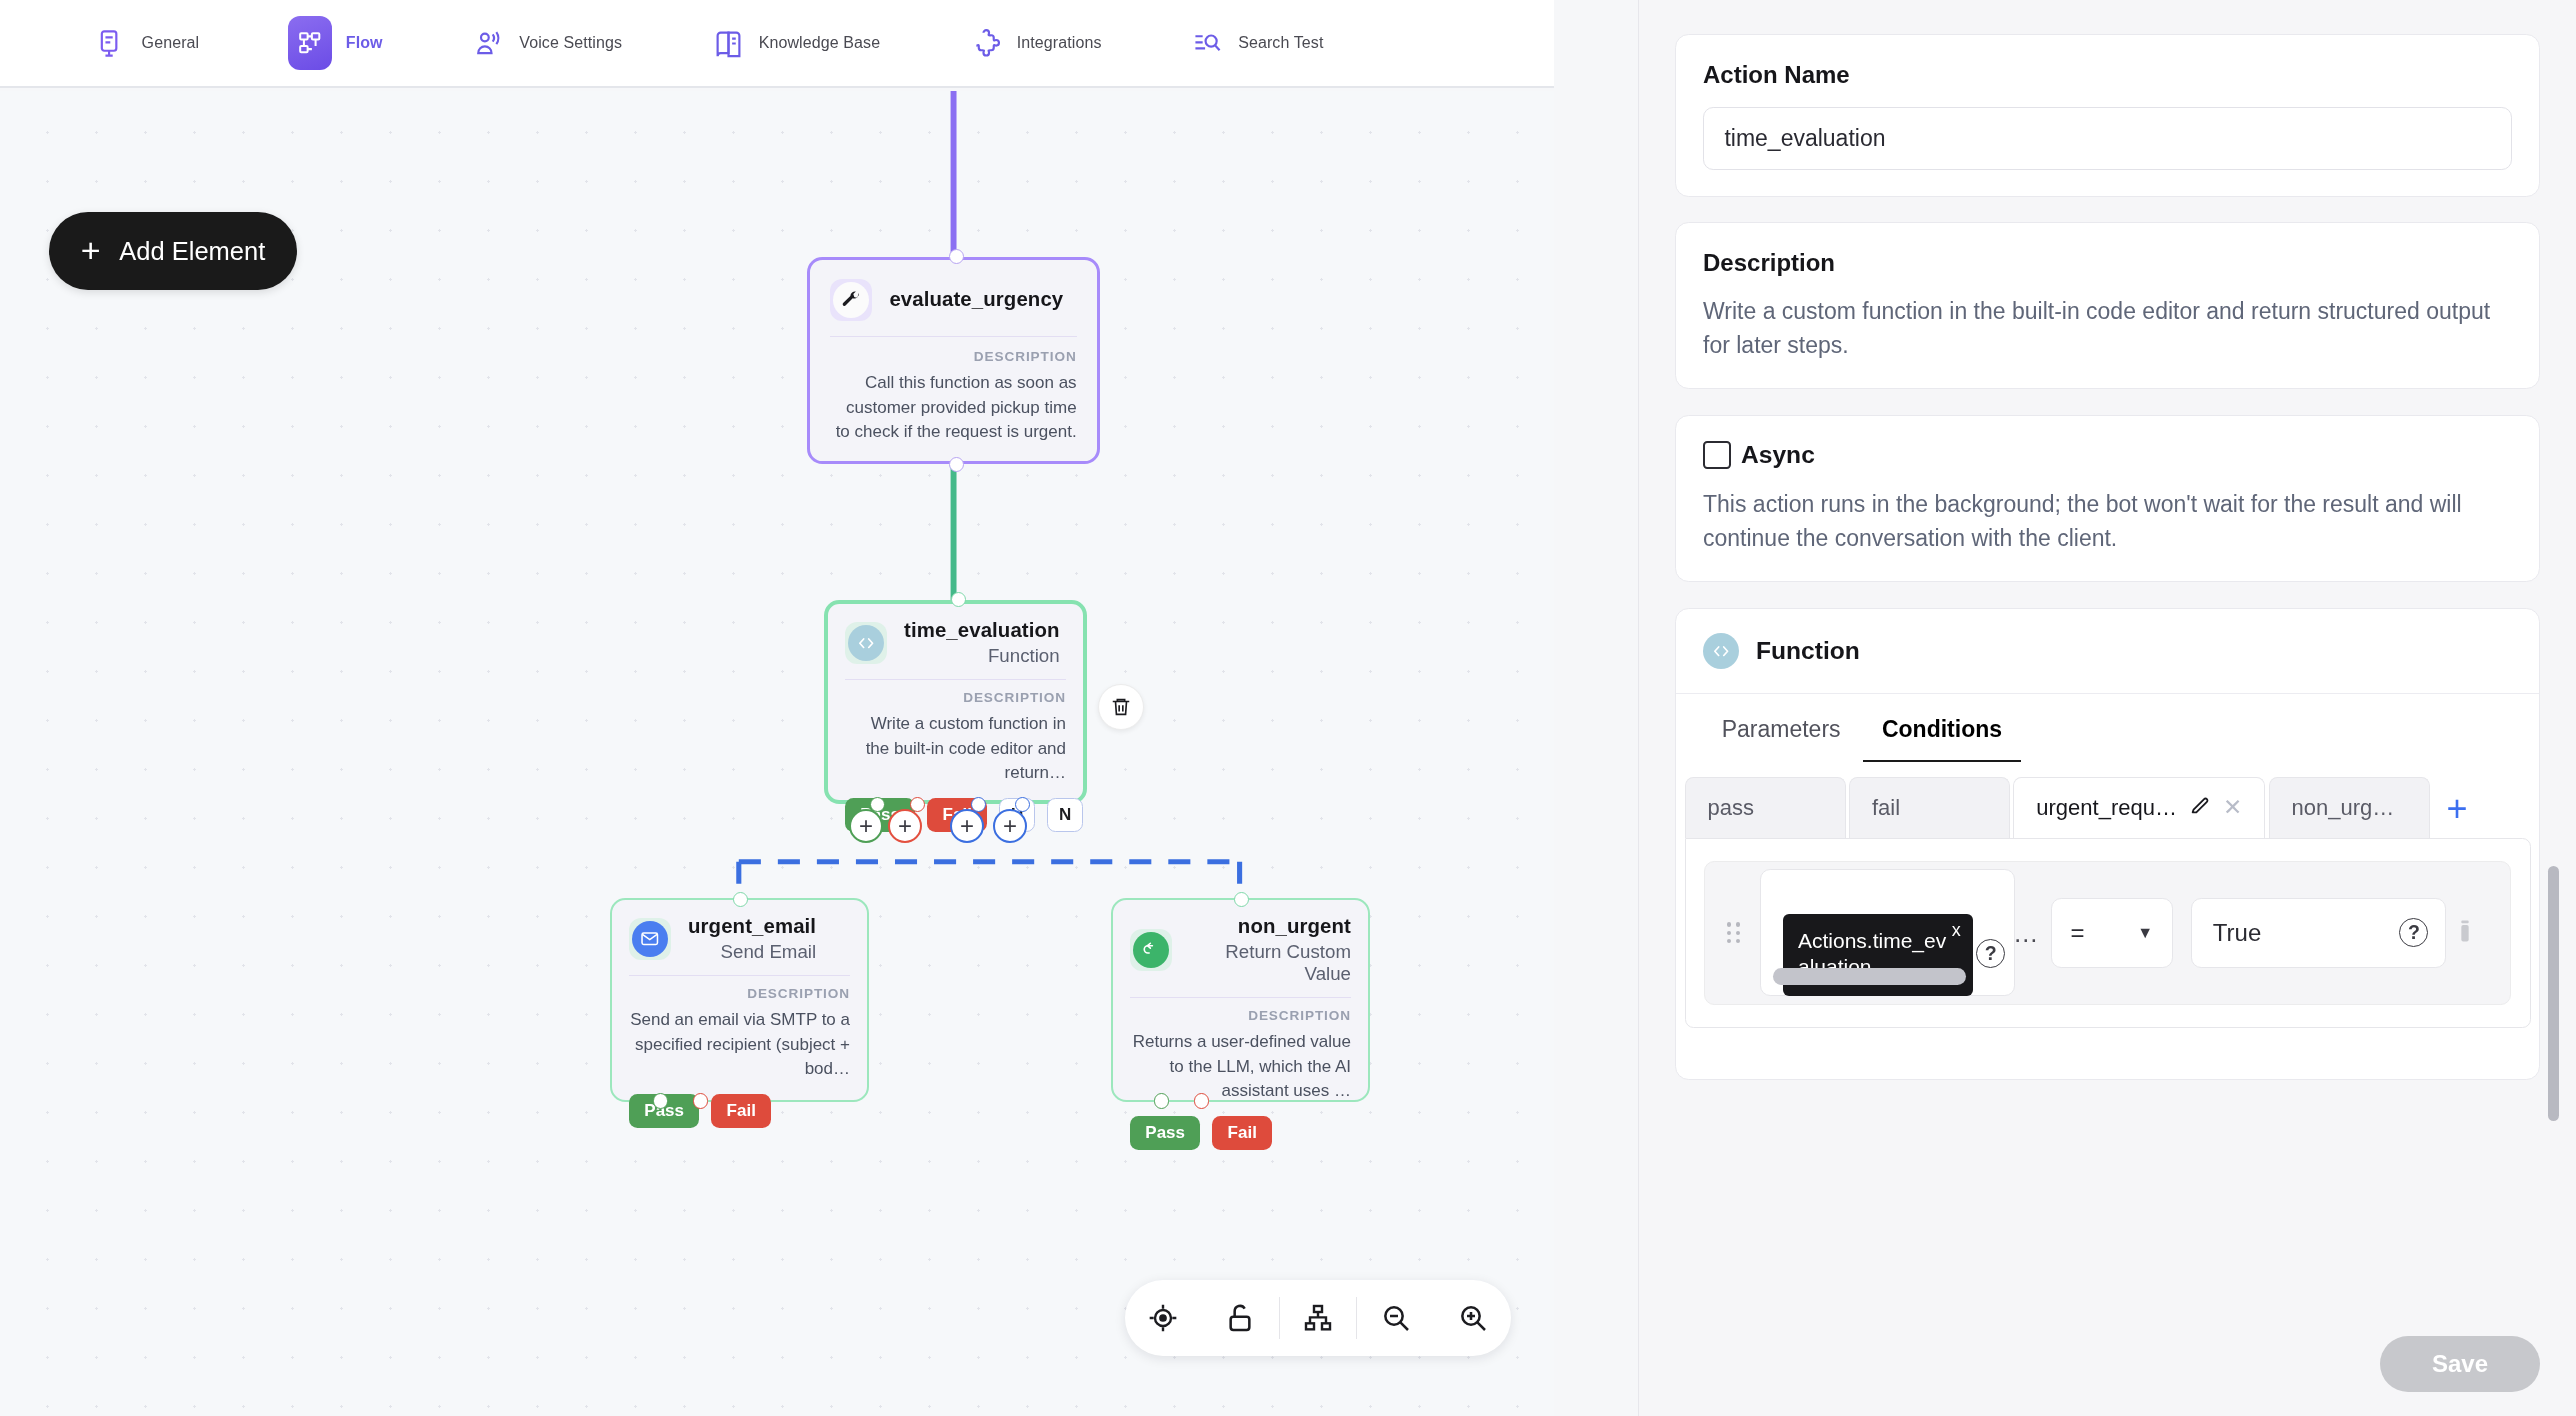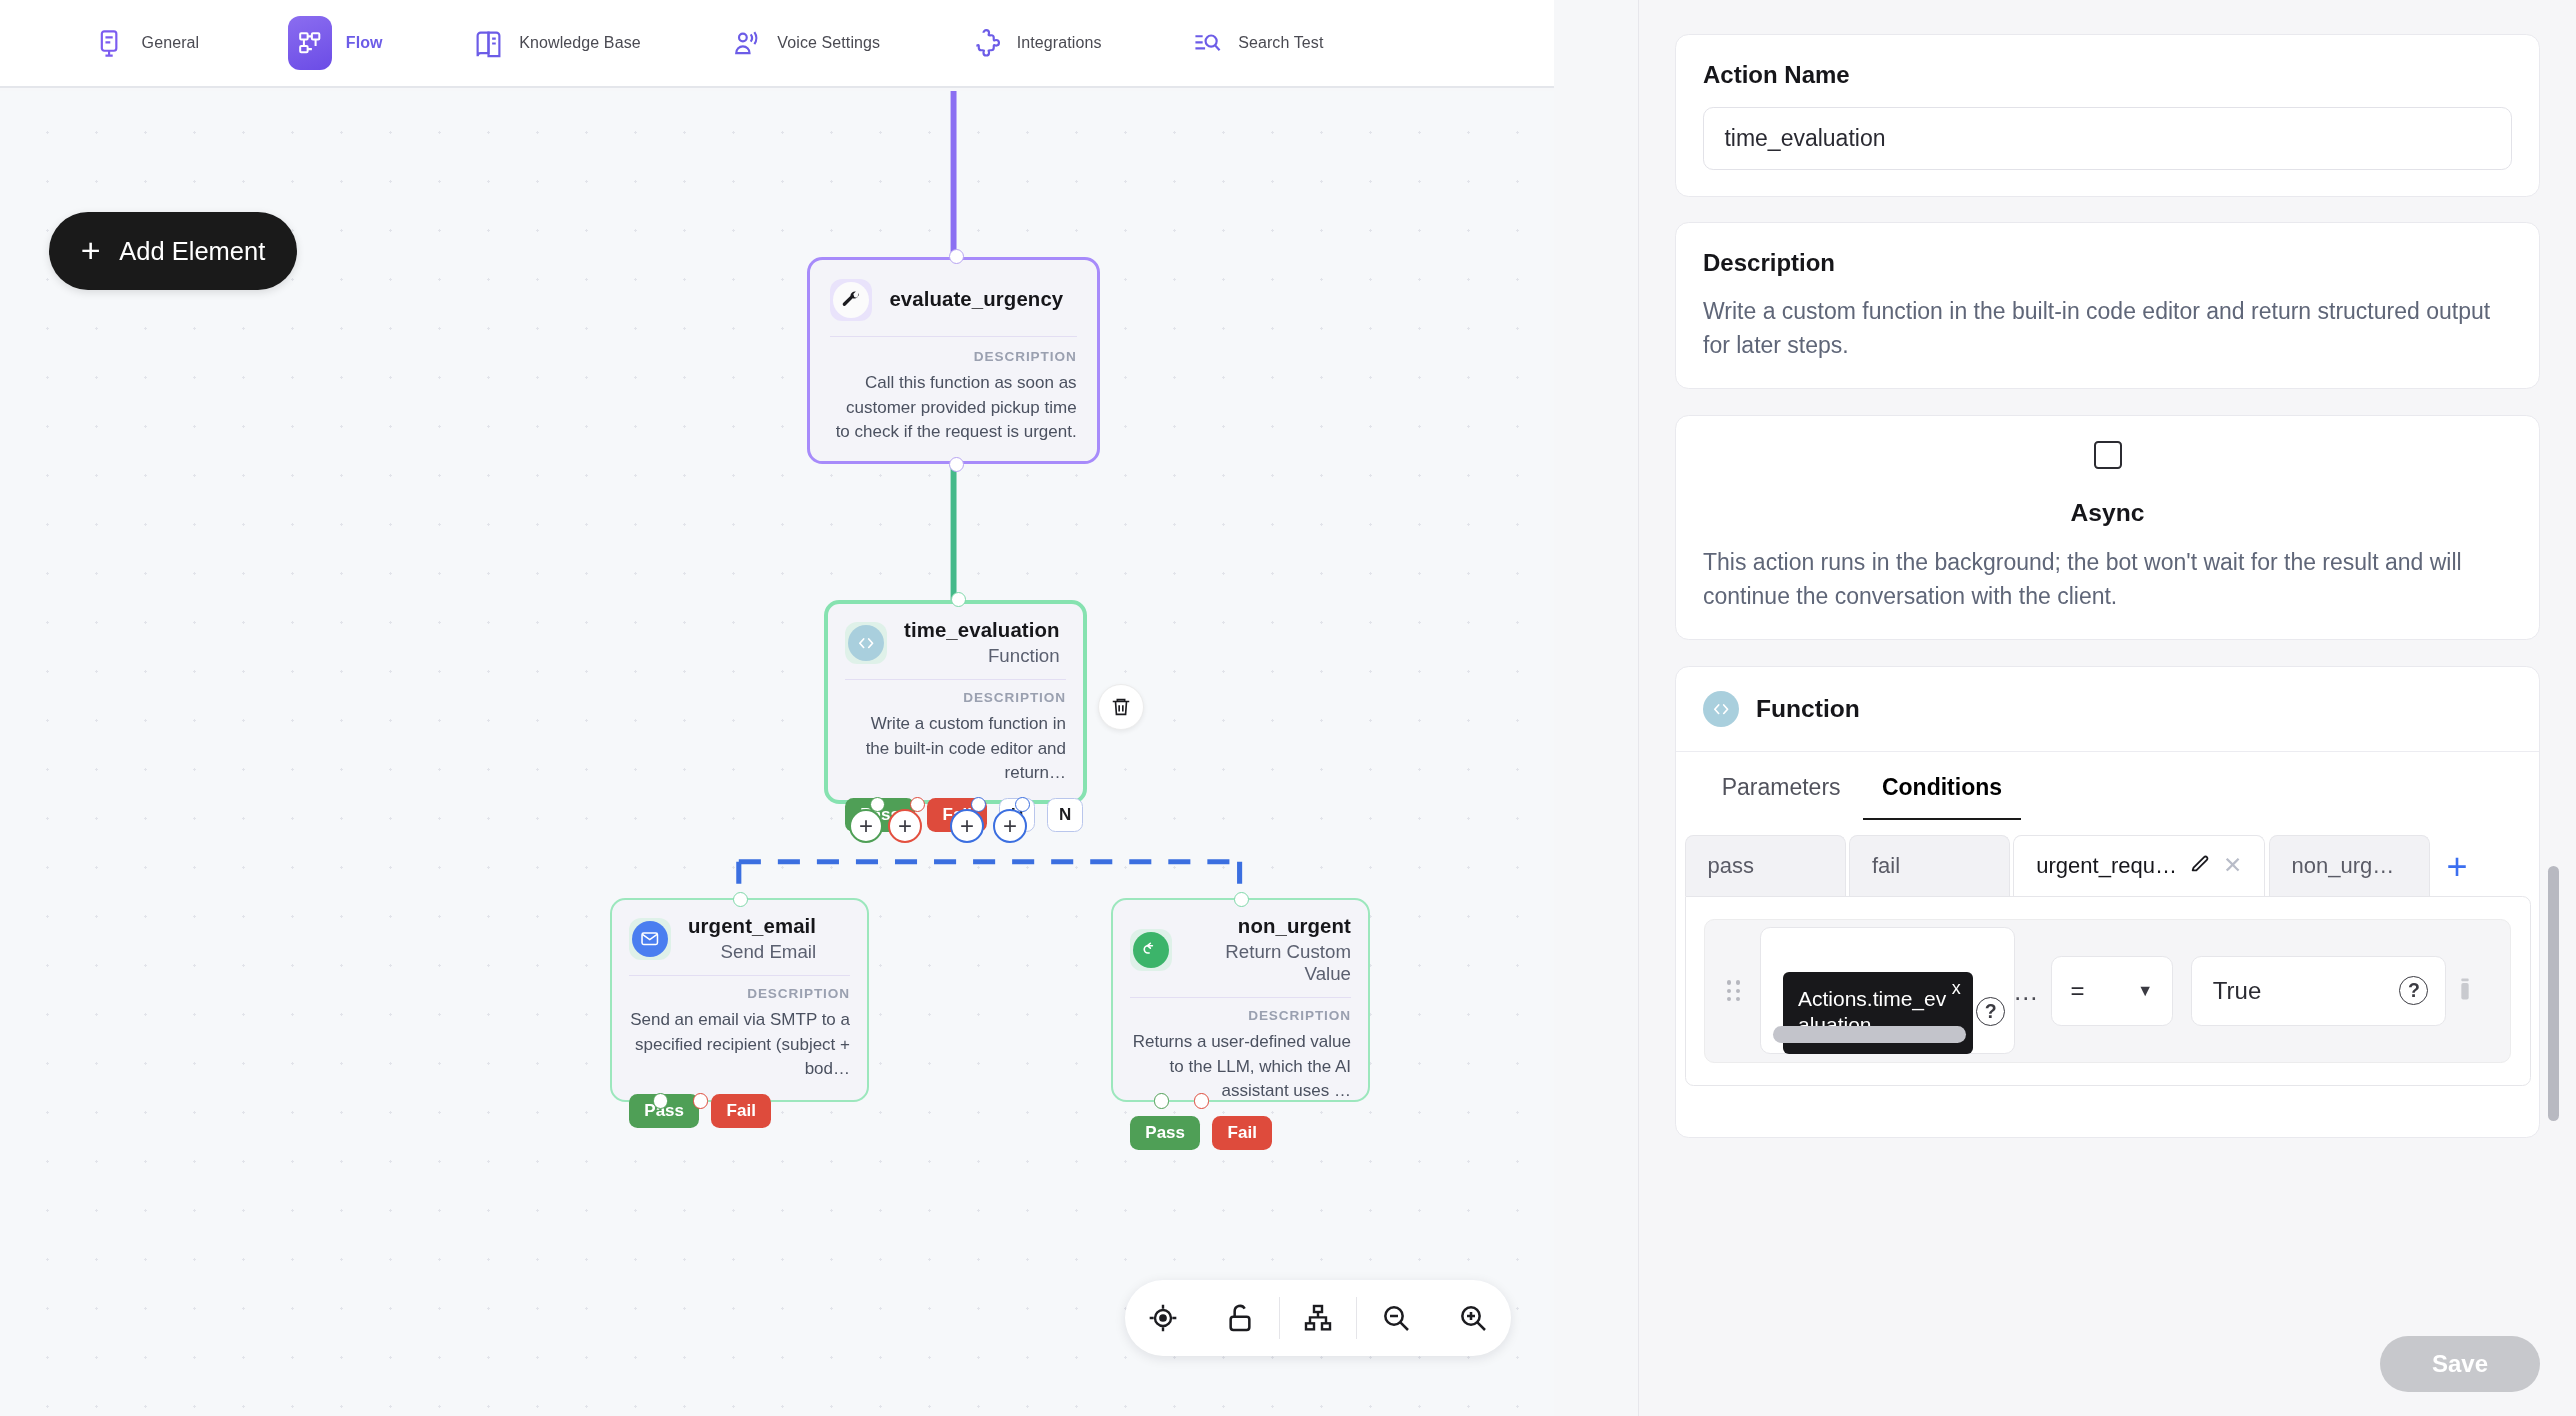--- a/index.html
+++ b/index.html
@@ -156,21 +156,21 @@
     padding: 25.5px 27px; margin-bottom: 25.5px;
   }
   .card-title { font-size: 24px; font-weight: 700; color: #16161a; }
   .input {
     margin-top: 18.7px; height: 63px; border: 1.3px solid #e2e2e8; border-radius: 10.2px;
     display: flex; align-items: center; padding: 0 20.4px;
     font-size: 23px; color: #2a2a32; background: #fff; cursor: text;
   }
   .body-text { font-size: 23px; line-height: 1.47; color: #5f6678; margin-top: 18.7px; }
 
-  .checkrow { display: flex; align-items: center; gap: 30px; flex-direction: column; }
+  .checkrow { display: flex; align-items: center; gap: 10px; }
   .checkbox {
     width: 28px; height: 28px; border: 2px solid #2b2b31; border-radius: 4.2px; background:#fff;
     cursor: pointer; flex: 0 0 auto;
   }
   .check-label { font-size: 24.6px; font-weight: 700; color: #16161a; }
 
   .fn-card { padding: 0; }
   .fn-head { display: flex; align-items: center; gap: 17px; padding: 24px 27px; }
   .fn-ico {
     width: 36px; height: 36px; border-radius: 50%; background: #a9cfdd;
@@ -286,37 +286,37 @@
           <rect x="3" y="15" width="7" height="6" rx="1"></rect>
             <path d="M10 6h4M6.5 9v6M17.5 9v6M14 18h-4"></path>
         </svg>
       </span>
       <span class="tlabel">Flow</span>
     </div>
 
     <div class="tabitem">
       <span class="ticon">
         <svg width="29" height="29" viewBox="0 0 24 24" fill="none" stroke="#6c5ce7" stroke-width="1.8">
+          <circle cx="9" cy="7" r="3.2"></circle>
+            <path d="M3.5 20c0-3.3 2.5-5.6 5.5-5.6s5.5 2.3 5.5 5.6z"></path>
+          <path d="M15.5 4.5a5 5 0 0 1 0 6M18.5 2.5a8.5 8.5 0 0 1 0 10"></path>
+        </svg>
+      </span>
+      <span class="tlabel">Voice Settings</span>
+    </div>
+
+    <div class="tabitem">
+      <span class="ticon">
+        <svg width="29" height="29" viewBox="0 0 24 24" fill="none" stroke="#6c5ce7" stroke-width="1.8">
           <path d="M3 5.5A2.5 2.5 0 0 1 5.5 3H12v17H5.5A2.5 2.5 0 0 0 3 22.5z"></path>
           <path d="M12 3h6.5A2.5 2.5 0 0 1 21 5.5v17H12z"></path>
             <path d="M15 8h3M15 12h3"></path>
         </svg>
       </span>
       <span class="tlabel">Knowledge Base</span>
-    </div>
-
-    <div class="tabitem">
-      <span class="ticon">
-        <svg width="29" height="29" viewBox="0 0 24 24" fill="none" stroke="#6c5ce7" stroke-width="1.8">
-          <circle cx="9" cy="7" r="3.2"></circle>
-            <path d="M3.5 20c0-3.3 2.5-5.6 5.5-5.6s5.5 2.3 5.5 5.6z"></path>
-          <path d="M15.5 4.5a5 5 0 0 1 0 6M18.5 2.5a8.5 8.5 0 0 1 0 10"></path>
-        </svg>
-      </span>
-      <span class="tlabel">Voice Settings</span>
     </div>
 
     <div class="tabitem">
       <span class="ticon">
         <svg width="29" height="29" viewBox="0 0 24 24" fill="none" stroke="#6c5ce7" stroke-width="1.8">
           <path d="M9.5 3.2a2.3 2.3 0 0 1 4.6 0c0 1-.6 1.4-.3 1.8.3.4 1.2.2 2.2.2 1.4 0 2 .6 2 2 0 1-.2 1.9.2 2.2.4.3.8-.3 1.8-.3a2.3 2.3 0 0 1 0 4.6c-1 0-1.4-.6-1.8-.3-.4.3-.2 1.2-.2 2.2 0 1.4-.6 2-2 2-1 0-1.9-.2-2.2.2-.3.4.3.8.3 1.8a2.3 2.3 0 0 1-4.6 0c0-1 .6-1.4.3-1.8-.3-.4-1.2-.2-2.2-.2-1.4 0-2-.6-2-2 0-1 .2-1.9-.2-2.2-.4-.3-.8.3-1.8.3"></path>
         </svg>
       </span>
       <span class="tlabel">Integrations</span>
     </div>

